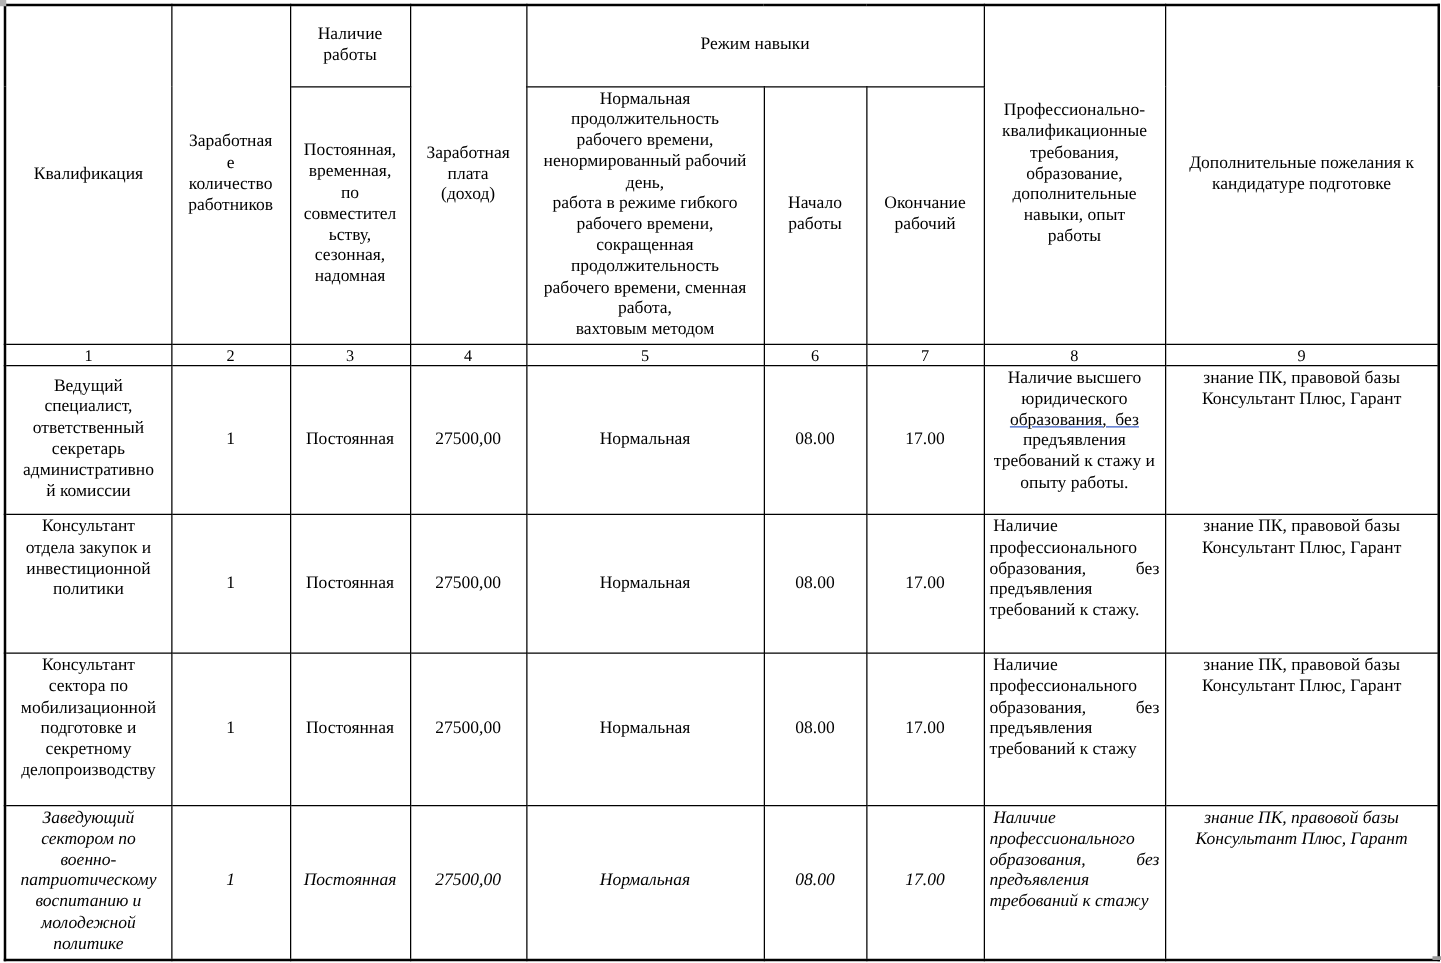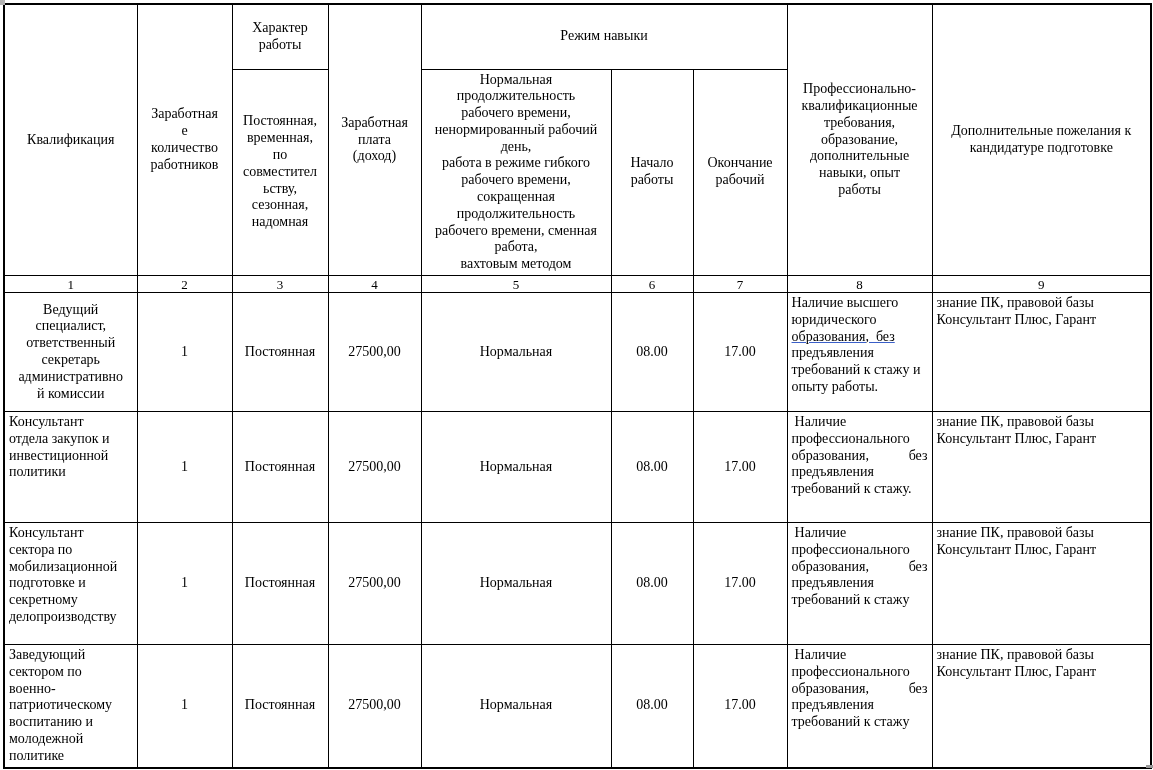--- a/index.html
+++ b/index.html
@@ -41,24 +41,24 @@
     padding: 2px 4px;
     overflow: hidden;
   }
   table.vacancy { border: 2px solid #000; }
   tr.r-top    { height: 65px; }
   tr.r-sub    { height: 200px; }
   tr.r-nums   { height: 17px; }
   tr.r-d1     { height: 119px; }
   tr.r-d2     { height: 111px; }
   tr.r-d3     { height: 122px; }
-  tr.r-d4     { height: 115px; }
+  tr.r-d4     { height: 115px; font-style: italic; }
   .pre  { white-space: pre-line; }
   .c    { text-align: center; }
-  .left { text-align: left; }
+  .left { text-align: center; }
   .just { text-align: justify; text-indent: 3px; }
   .mid  { vertical-align: middle; }
   .top  { vertical-align: top; }
   tr.r-nums td { font-size: 13px; padding: 0; line-height: 15px; }
   .u-ins {
     text-decoration: underline;
     text-decoration-thickness: 1px;
   }
 </style>
 </head>
@@ -80,21 +80,21 @@
         <col style="width:219px">
     </colgroup>
 
     <tbody>
         <tr class="r-top">
       <th rowspan="2" class="pre c mid">Квалификация</th>
       <th rowspan="2" class="pre c mid">Заработная
 е
 количество
 работников</th>
-      <th class="pre c mid">Характер
+      <th class="pre c mid">Наличие
 работы</th>
       <th rowspan="2" class="pre c mid">Заработная
 плата
 (доход)</th>
       <th colspan="3" class="pre c mid">Режим навыки</th>
       <th rowspan="2" class="pre c mid">Профессионально-
 квалификационные
 требования,
 образование,
 дополнительные

